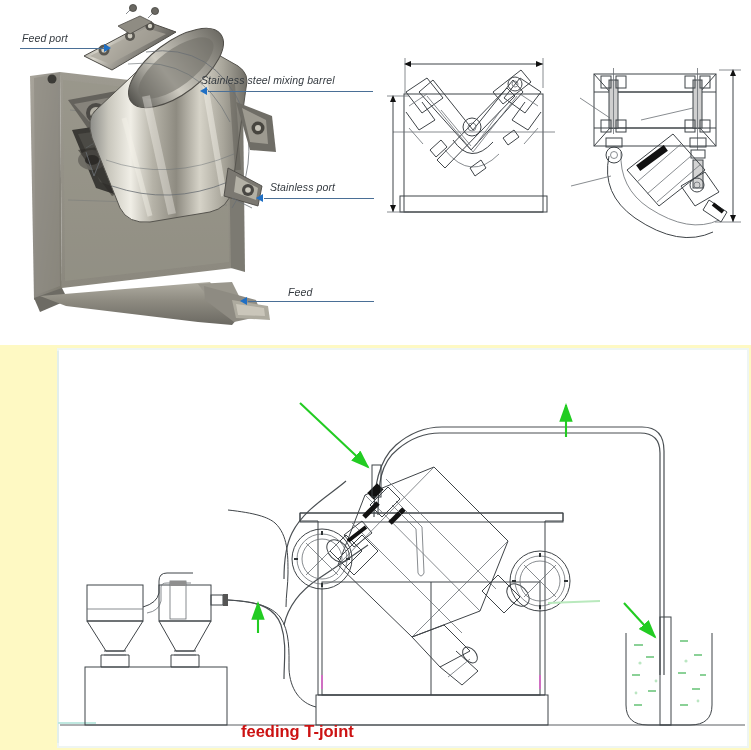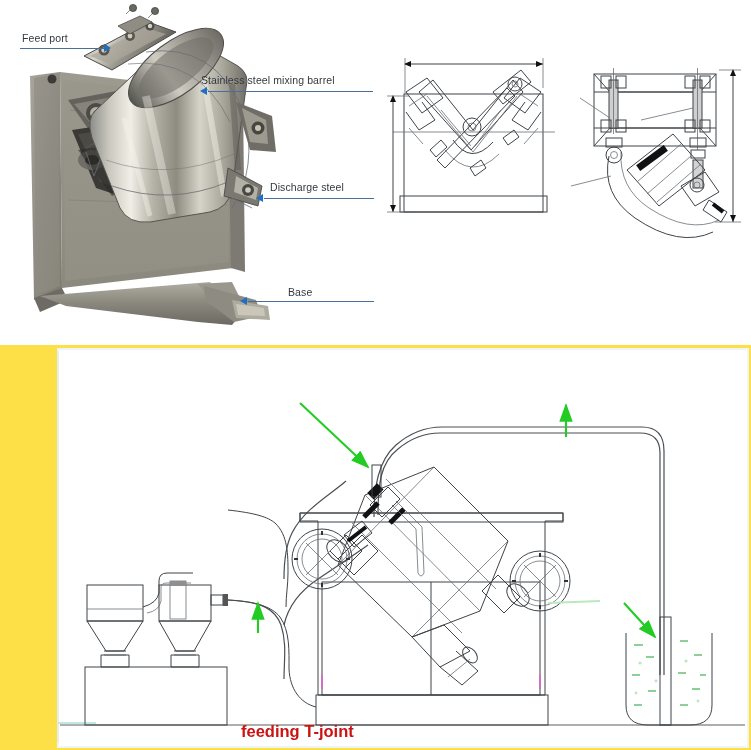--- a/index.html
+++ b/index.html
@@ -2,34 +2,34 @@
 <html><head>
 <meta charset="utf-8">
 <style>
   html,body{margin:0;padding:0;background:#ffffff;}
   body{width:751px;height:750px;position:relative;overflow:hidden;
        font-family:"Liberation Sans","DejaVu Sans",sans-serif;}
 
   .panel{position:absolute;}
 
   
-  #photo-panel{left:0;top:0;width:375px;height:345px;background:#f9a8d4;}
+  #photo-panel{left:0;top:0;width:375px;height:345px;background:#f9a8d4;font-style:italic;}
   .photo-canvas{position:absolute;left:0;top:0;width:375px;height:345px;}
   .cal-label{position:absolute;font-size:10.5px;color:#33393f;white-space:nowrap;letter-spacing:.1px;}
   .cal-rule{position:absolute;height:1px;background:#4a6f96;}
   .cal-arrow{position:absolute;width:0;height:0;border-top:4px solid transparent;
              border-bottom:4px solid transparent;}
   .cal-arrow.left{border-right:7px solid #1f6fc4;}
   .cal-arrow.right{border-left:7px solid #1f6fc4;}
 
   
   #tech-panel{left:375px;top:0;width:376px;height:345px;background:#fff;}
 
   
-  #schematic-panel{left:0;top:345px;width:751px;height:405px;background:#fde047;}
+  #schematic-panel{left:0;top:345px;width:751px;height:405px;background:#fef9c3;}
   .sch-label{position:absolute;color:#cc1212;font-weight:bold;white-space:nowrap;line-height:1.15;}
   .sch-label.big{font-size:16.5px;}
 
   svg{display:block;}
   .ln{fill:none;stroke:#3f4448;stroke-width:1;}
   .ln2{fill:none;stroke:#5a5f63;stroke-width:1;}
   .thin{fill:none;stroke:#6a6f73;stroke-width:.8;}
 </style>
 </head>
 <body>
@@ -177,25 +177,25 @@
   </svg>
 
   <div class="cal-label" style="left:22px;top:32px;">Feed port</div>
   <div class="cal-rule" style="left:20px;top:48px;width:85px;"></div>
   <div class="cal-arrow right" style="left:104px;top:44px;"></div>
 
   <div class="cal-label" style="left:201px;top:74px;">Stainless steel mixing barrel</div>
   <div class="cal-rule" style="left:208px;top:91px;width:165px;"></div>
   <div class="cal-arrow left" style="left:200px;top:87px;"></div>
 
-  <div class="cal-label" style="left:270px;top:181px;">Discharge steel</div>
+  <div class="cal-label" style="left:270px;top:181px;">Stainless port</div>
   <div class="cal-rule" style="left:264px;top:198px;width:110px;"></div>
   <div class="cal-arrow left" style="left:256px;top:194px;"></div>
 
-  <div class="cal-label" style="left:288px;top:286px;">Base</div>
+  <div class="cal-label" style="left:288px;top:286px;">Feed</div>
   <div class="cal-rule" style="left:248px;top:301px;width:126px;"></div>
   <div class="cal-arrow left" style="left:240px;top:297px;"></div>
 </div>
 
 <div class="panel" id="tech-panel">
   <svg width="376" height="300" viewBox="0 0 376 300">
     <defs>
       <marker id="ah" markerWidth="8" markerHeight="8" refX="7" refY="3" orient="auto">
         <path d="M0,0 L7,3 L0,6 z" fill="#111"></path>
       </marker>

